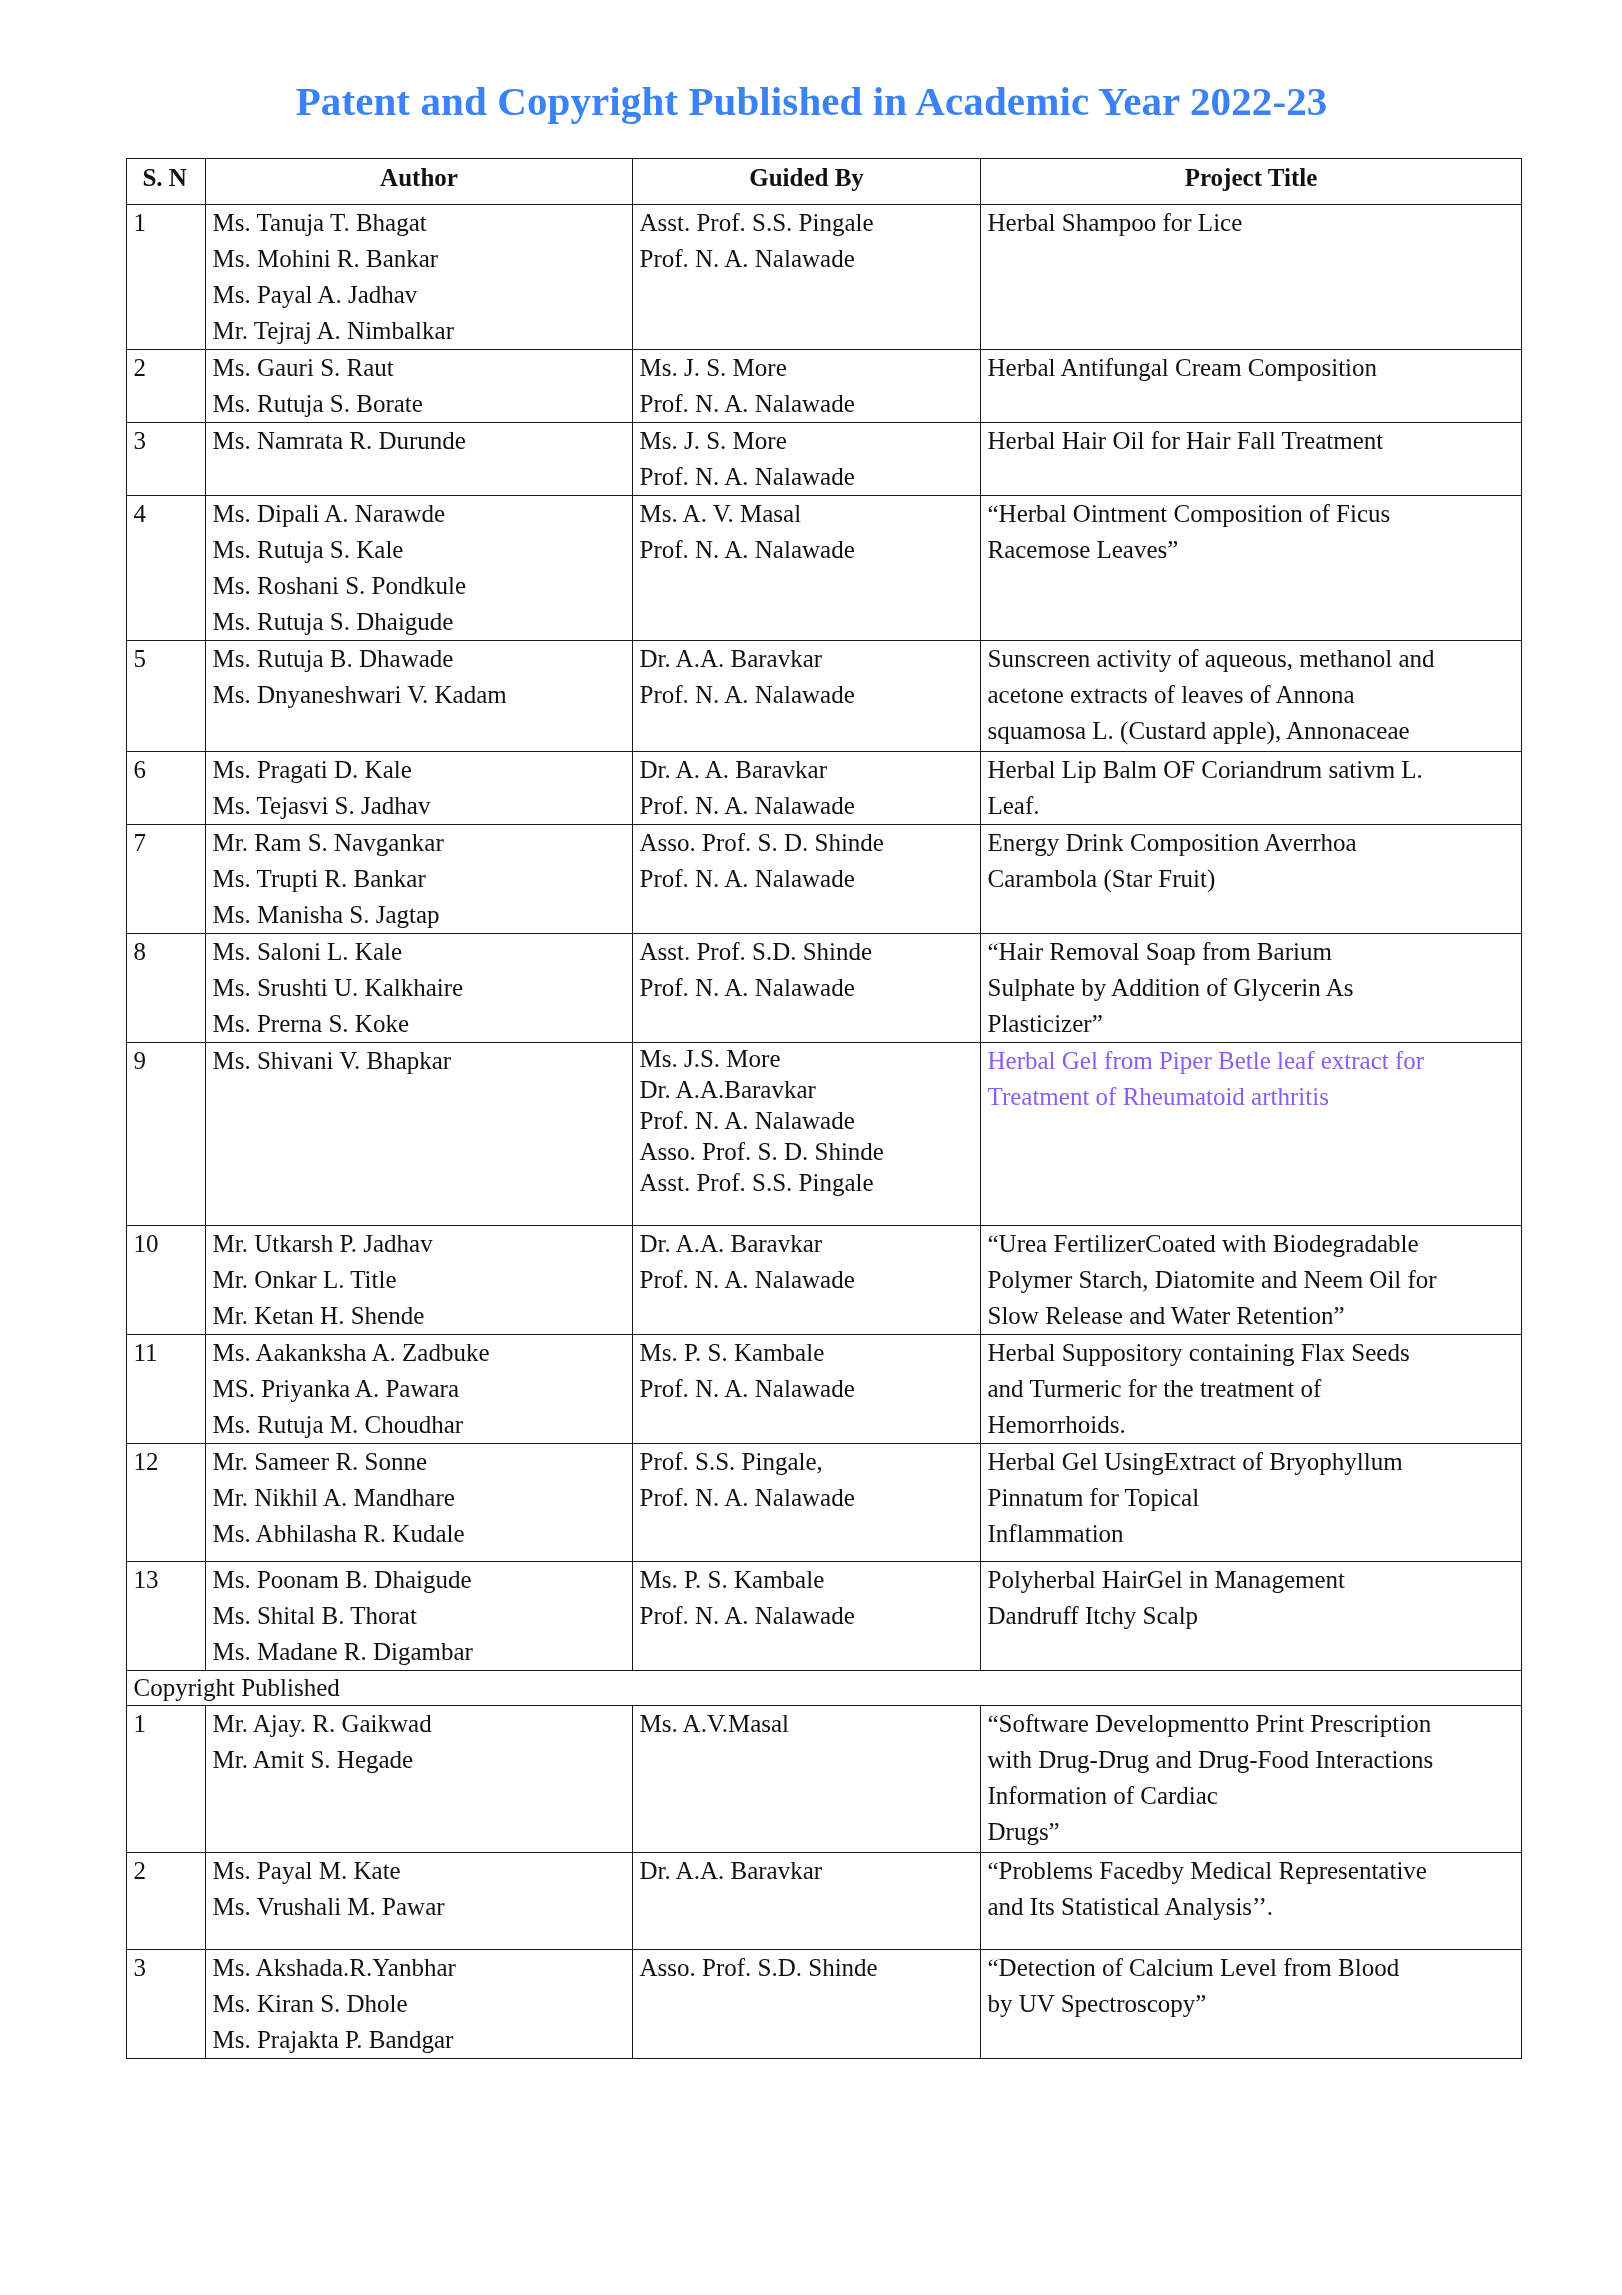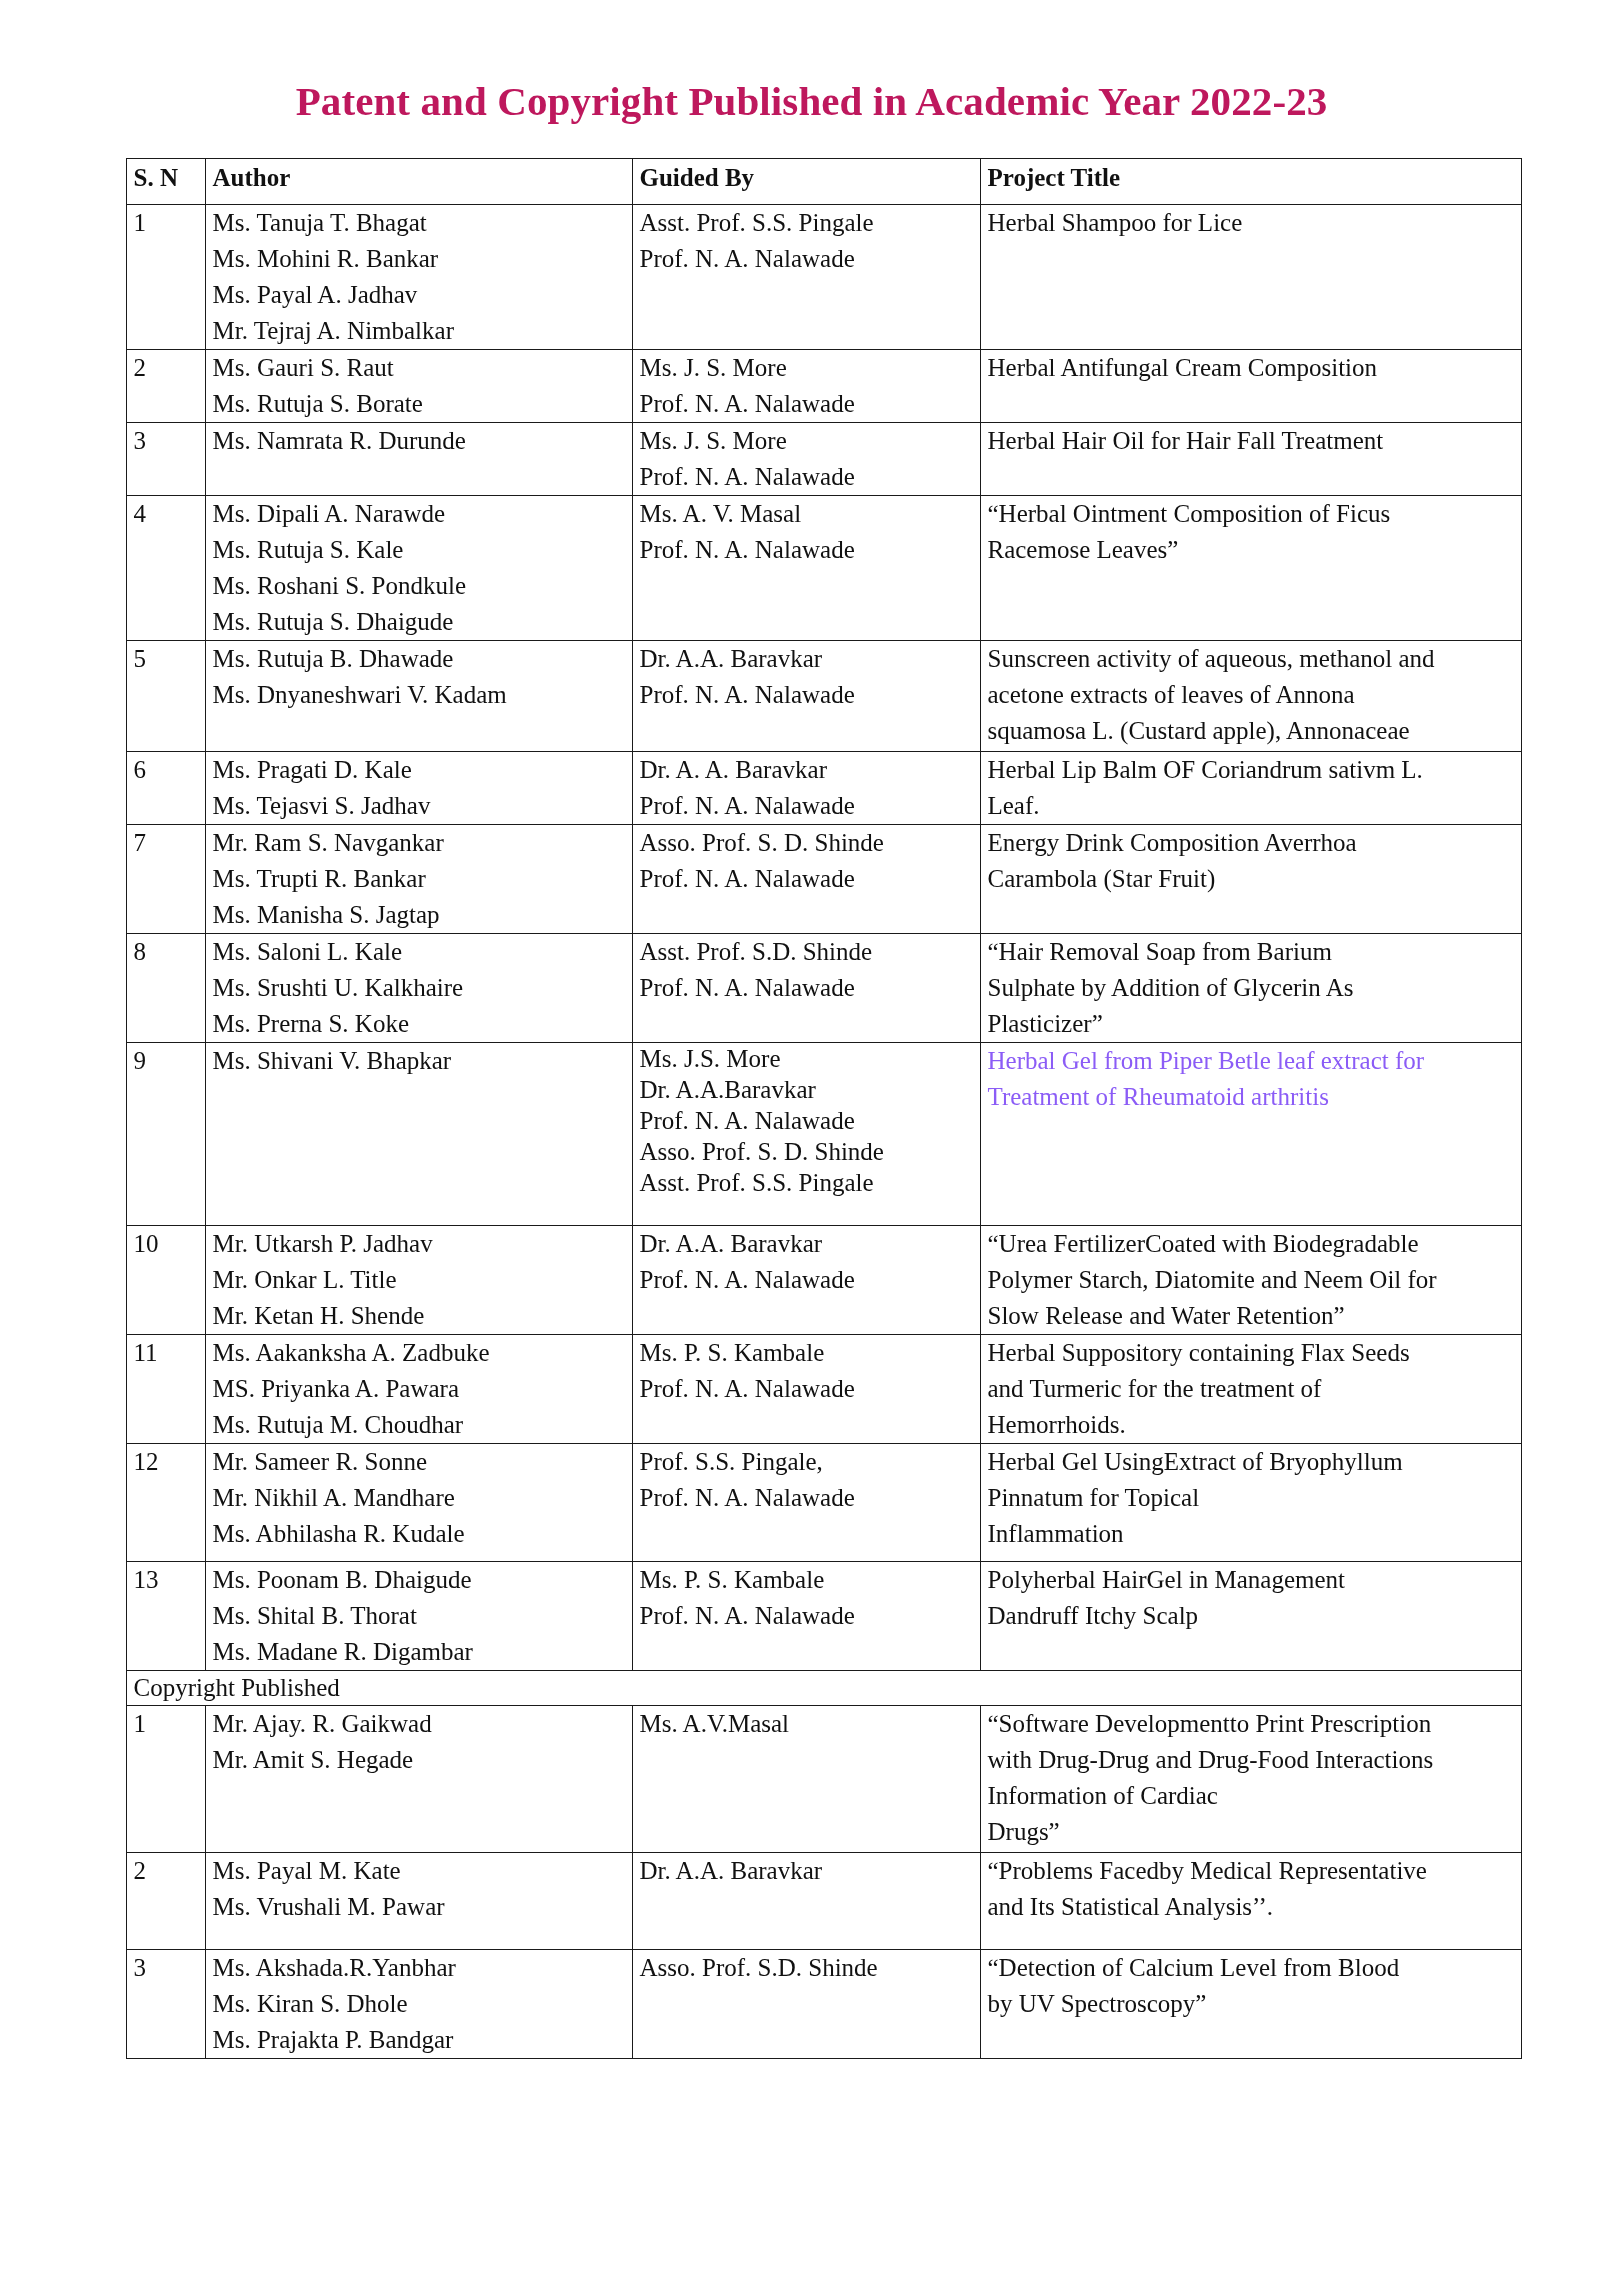--- a/index.html
+++ b/index.html
@@ -12,21 +12,21 @@
       overflow: hidden;
     }
     .page-title {
       position: absolute;
       left: 0; right: 0;
       top: 77px;
       text-align: center;
       font-size: 41px;
       font-weight: bold;
       letter-spacing: 0.1px;
-      color: #be185d;
+      color: #3b82f6;
     }
     table.doc-table {
       position: absolute;
       left: 126px;
       top: 158px;
       width: 1394px;
       border-collapse: collapse;
       table-layout: fixed;
       font-size: 25px;
       line-height: 36px;
@@ -36,21 +36,21 @@
     table.doc-table col.c-guide { width: 348px; }
     table.doc-table col.c-title { width: 541px; }
     table.doc-table th, table.doc-table td {
       border: 1.6px solid #1a1a1a;
       vertical-align: top;
       text-align: left;
       padding: 0 6.5px;
     }
     table.doc-table th {
       font-weight: bold;
-      text-align: left;
+      text-align: center;
       height: 44px;
       vertical-align: top;
       padding-top: 1.3px;
       font-size: 25px;
     }
     table.doc-table th.sn-head { padding-right: 9.2px; }
     td.sn { padding-left: 15.7px; padding-top: 1.3px; }
     td.authors { padding-left: 15.7px; padding-top: 1.3px; }
     td.guides { padding-left: 15.7px; padding-top: 1.3px; }
     td.ptitle { padding-left: 15.7px; padding-right: 19.6px; padding-top: 1.3px; }

